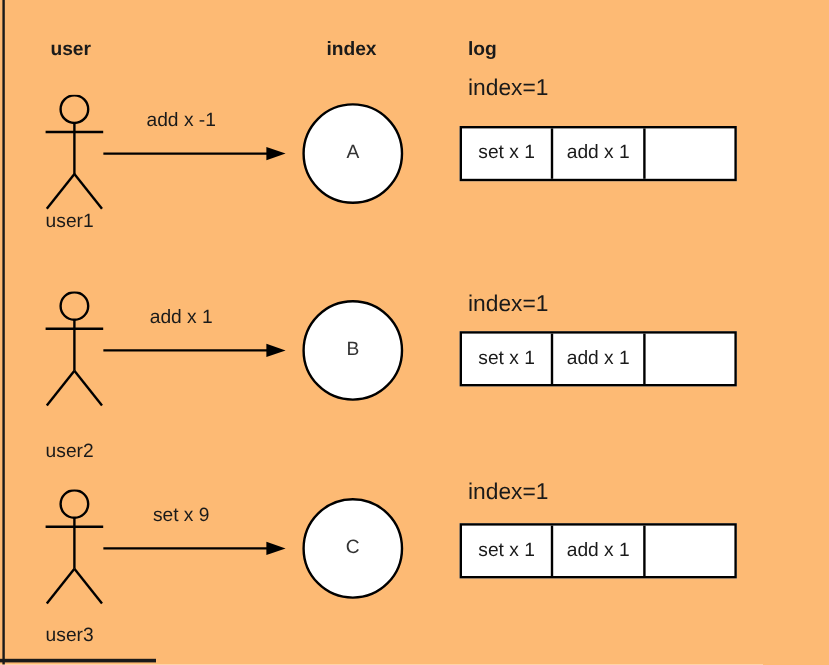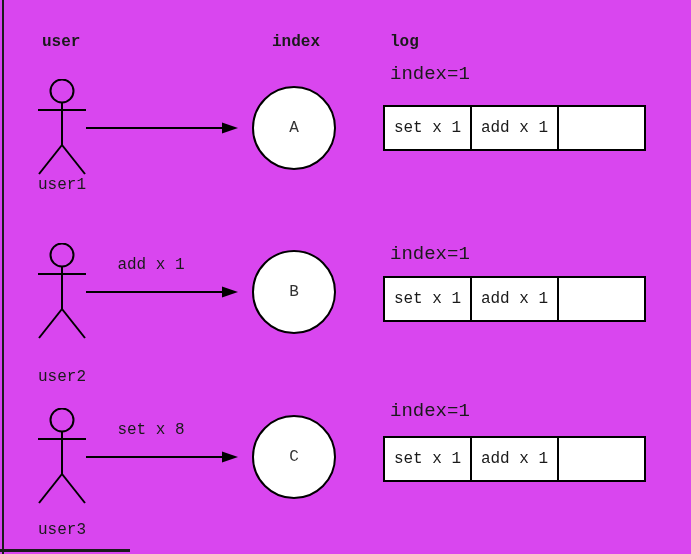--- a/index.html
+++ b/index.html
@@ -4,22 +4,22 @@
 <style>
   html, body {
     margin: 0;
     padding: 0;
     background: #ffffff;
   }
   #canvas {
     position: relative;
     width: 691px;
     height: 554px;
-    background: #d946ef;
-    font-family: Liberation Mono, monospace;
+    background: #fdba74;
+    font-family: Liberation Sans, sans-serif;
     color: #1a1a1a;
     overflow: hidden;
   }
   .col-header {
     position: absolute;
     top: 33px;
     font-size: 16px;
     font-weight: bold;
     color: #1a1a1a;
     white-space: nowrap;
@@ -68,21 +68,21 @@
   }
   .index-label {
     position: absolute;
     left: 390px;
     font-size: 19px;
     white-space: nowrap;
   }
   .log-table {
     position: absolute;
     left: 383px;
-    width: 263px;
+    width: 231px;
     height: 46px;
     border: 2px solid #000000;
     box-sizing: border-box;
     display: flex;
     background: #ffffff;
   }
   .log-cell {
     flex: 1 1 0;
     display: flex;
     align-items: center;
@@ -125,20 +125,21 @@
 
   <div class="stick-figure" style="top:79px">
     <svg width="50" height="96" viewBox="0 0 50 96" fill="none" stroke="#000000" stroke-width="2">
       <circle cx="25" cy="12" r="11.5"></circle>
       <line x1="25" y1="23.5" x2="25" y2="66"></line>
       <line x1="1" y1="31" x2="49" y2="31"></line>
       <line x1="25" y1="66" x2="2" y2="95"></line>
       <line x1="25" y1="66" x2="48" y2="95"></line>
     </svg>
   </div>
+  <div class="msg-label" style="top:92px">add x -1</div>
   <div class="arrow" style="top:120px">
     <svg width="153" height="16" viewBox="0 0 153 16">
       <line x1="0" y1="8" x2="137" y2="8" stroke="#000000" stroke-width="1.8"></line>
       <polygon points="136,2.5 152,8 136,13.5" fill="#000000"></polygon>
     </svg>
   </div>
   <div class="node-circle" style="top:86px">
     <span>A</span>
   </div>
   <div class="user-label" style="top:176px">user1</div>
@@ -178,21 +179,21 @@
 
   <div class="stick-figure" style="top:408px">
     <svg width="50" height="96" viewBox="0 0 50 96" fill="none" stroke="#000000" stroke-width="2">
       <circle cx="25" cy="12" r="11.5"></circle>
       <line x1="25" y1="23.5" x2="25" y2="66"></line>
       <line x1="1" y1="31" x2="49" y2="31"></line>
       <line x1="25" y1="66" x2="2" y2="95"></line>
       <line x1="25" y1="66" x2="48" y2="95"></line>
     </svg>
   </div>
-  <div class="msg-label" style="top:421px">set x 8</div>
+  <div class="msg-label" style="top:421px">set x 9</div>
   <div class="arrow" style="top:449px">
     <svg width="153" height="16" viewBox="0 0 153 16">
       <line x1="0" y1="8" x2="137" y2="8" stroke="#000000" stroke-width="1.8"></line>
       <polygon points="136,2.5 152,8 136,13.5" fill="#000000"></polygon>
     </svg>
   </div>
   <div class="node-circle" style="top:415px">
     <span>C</span>
   </div>
   <div class="user-label" style="top:521px">user3</div>

